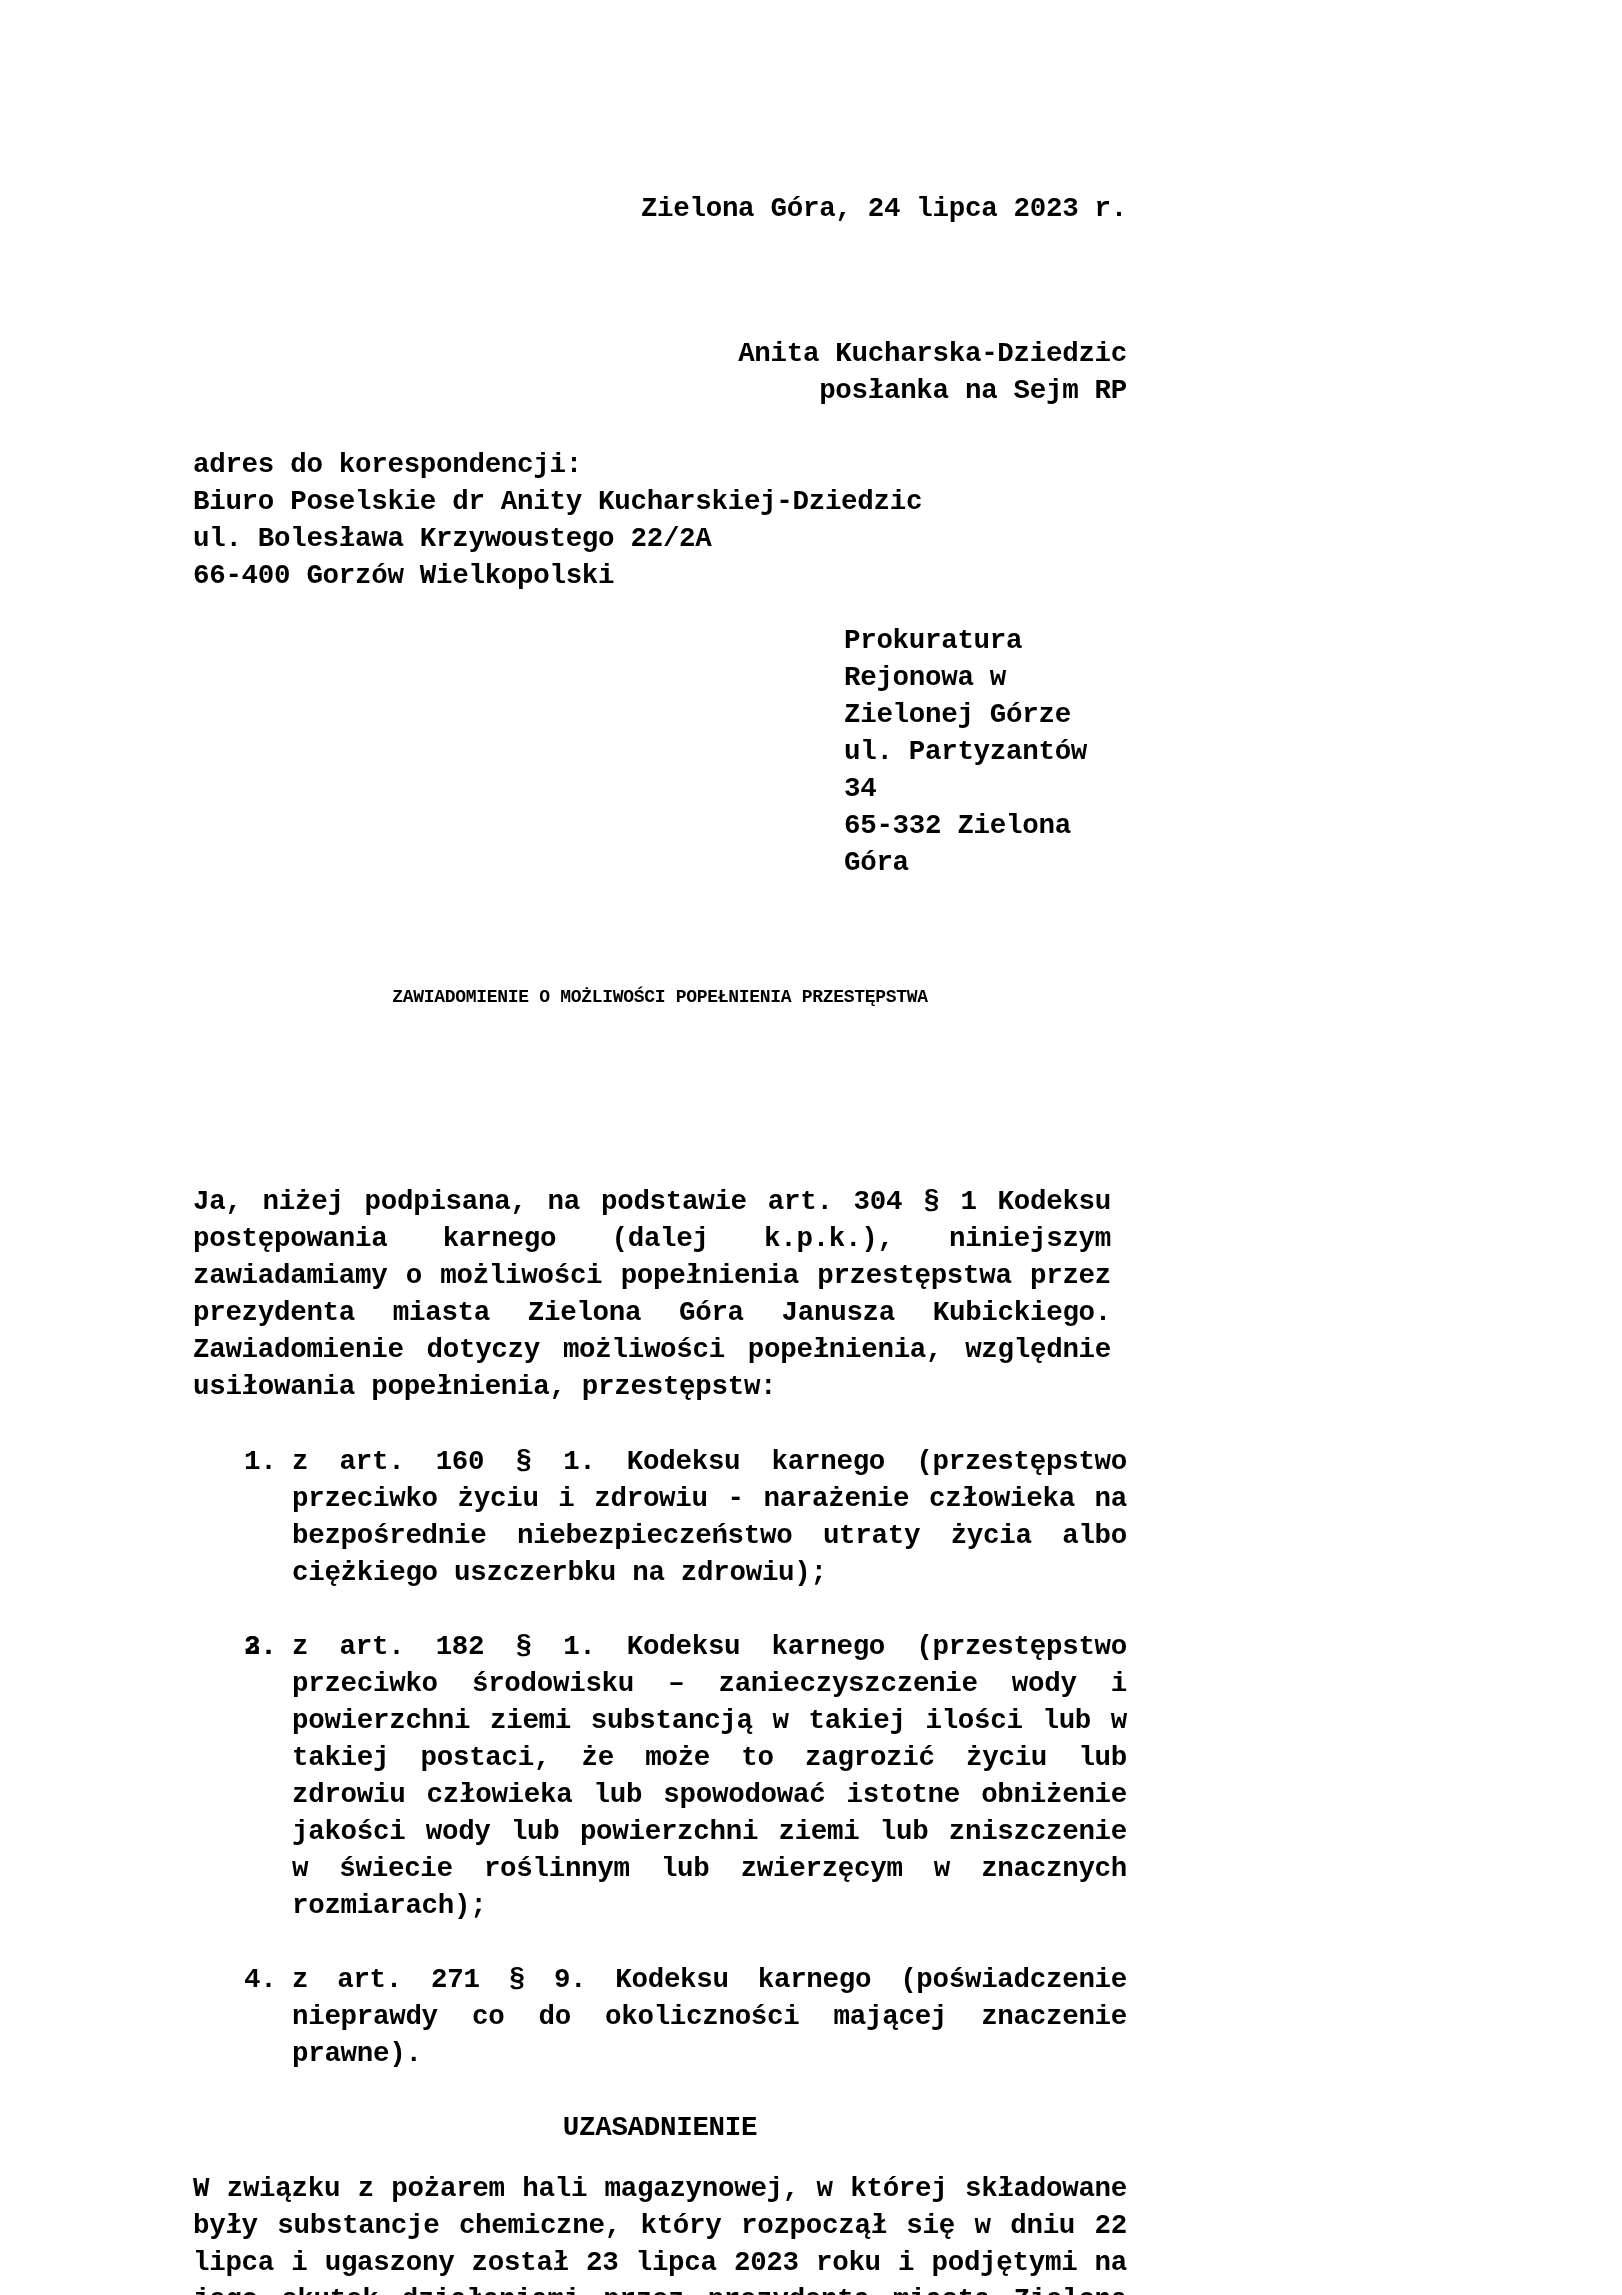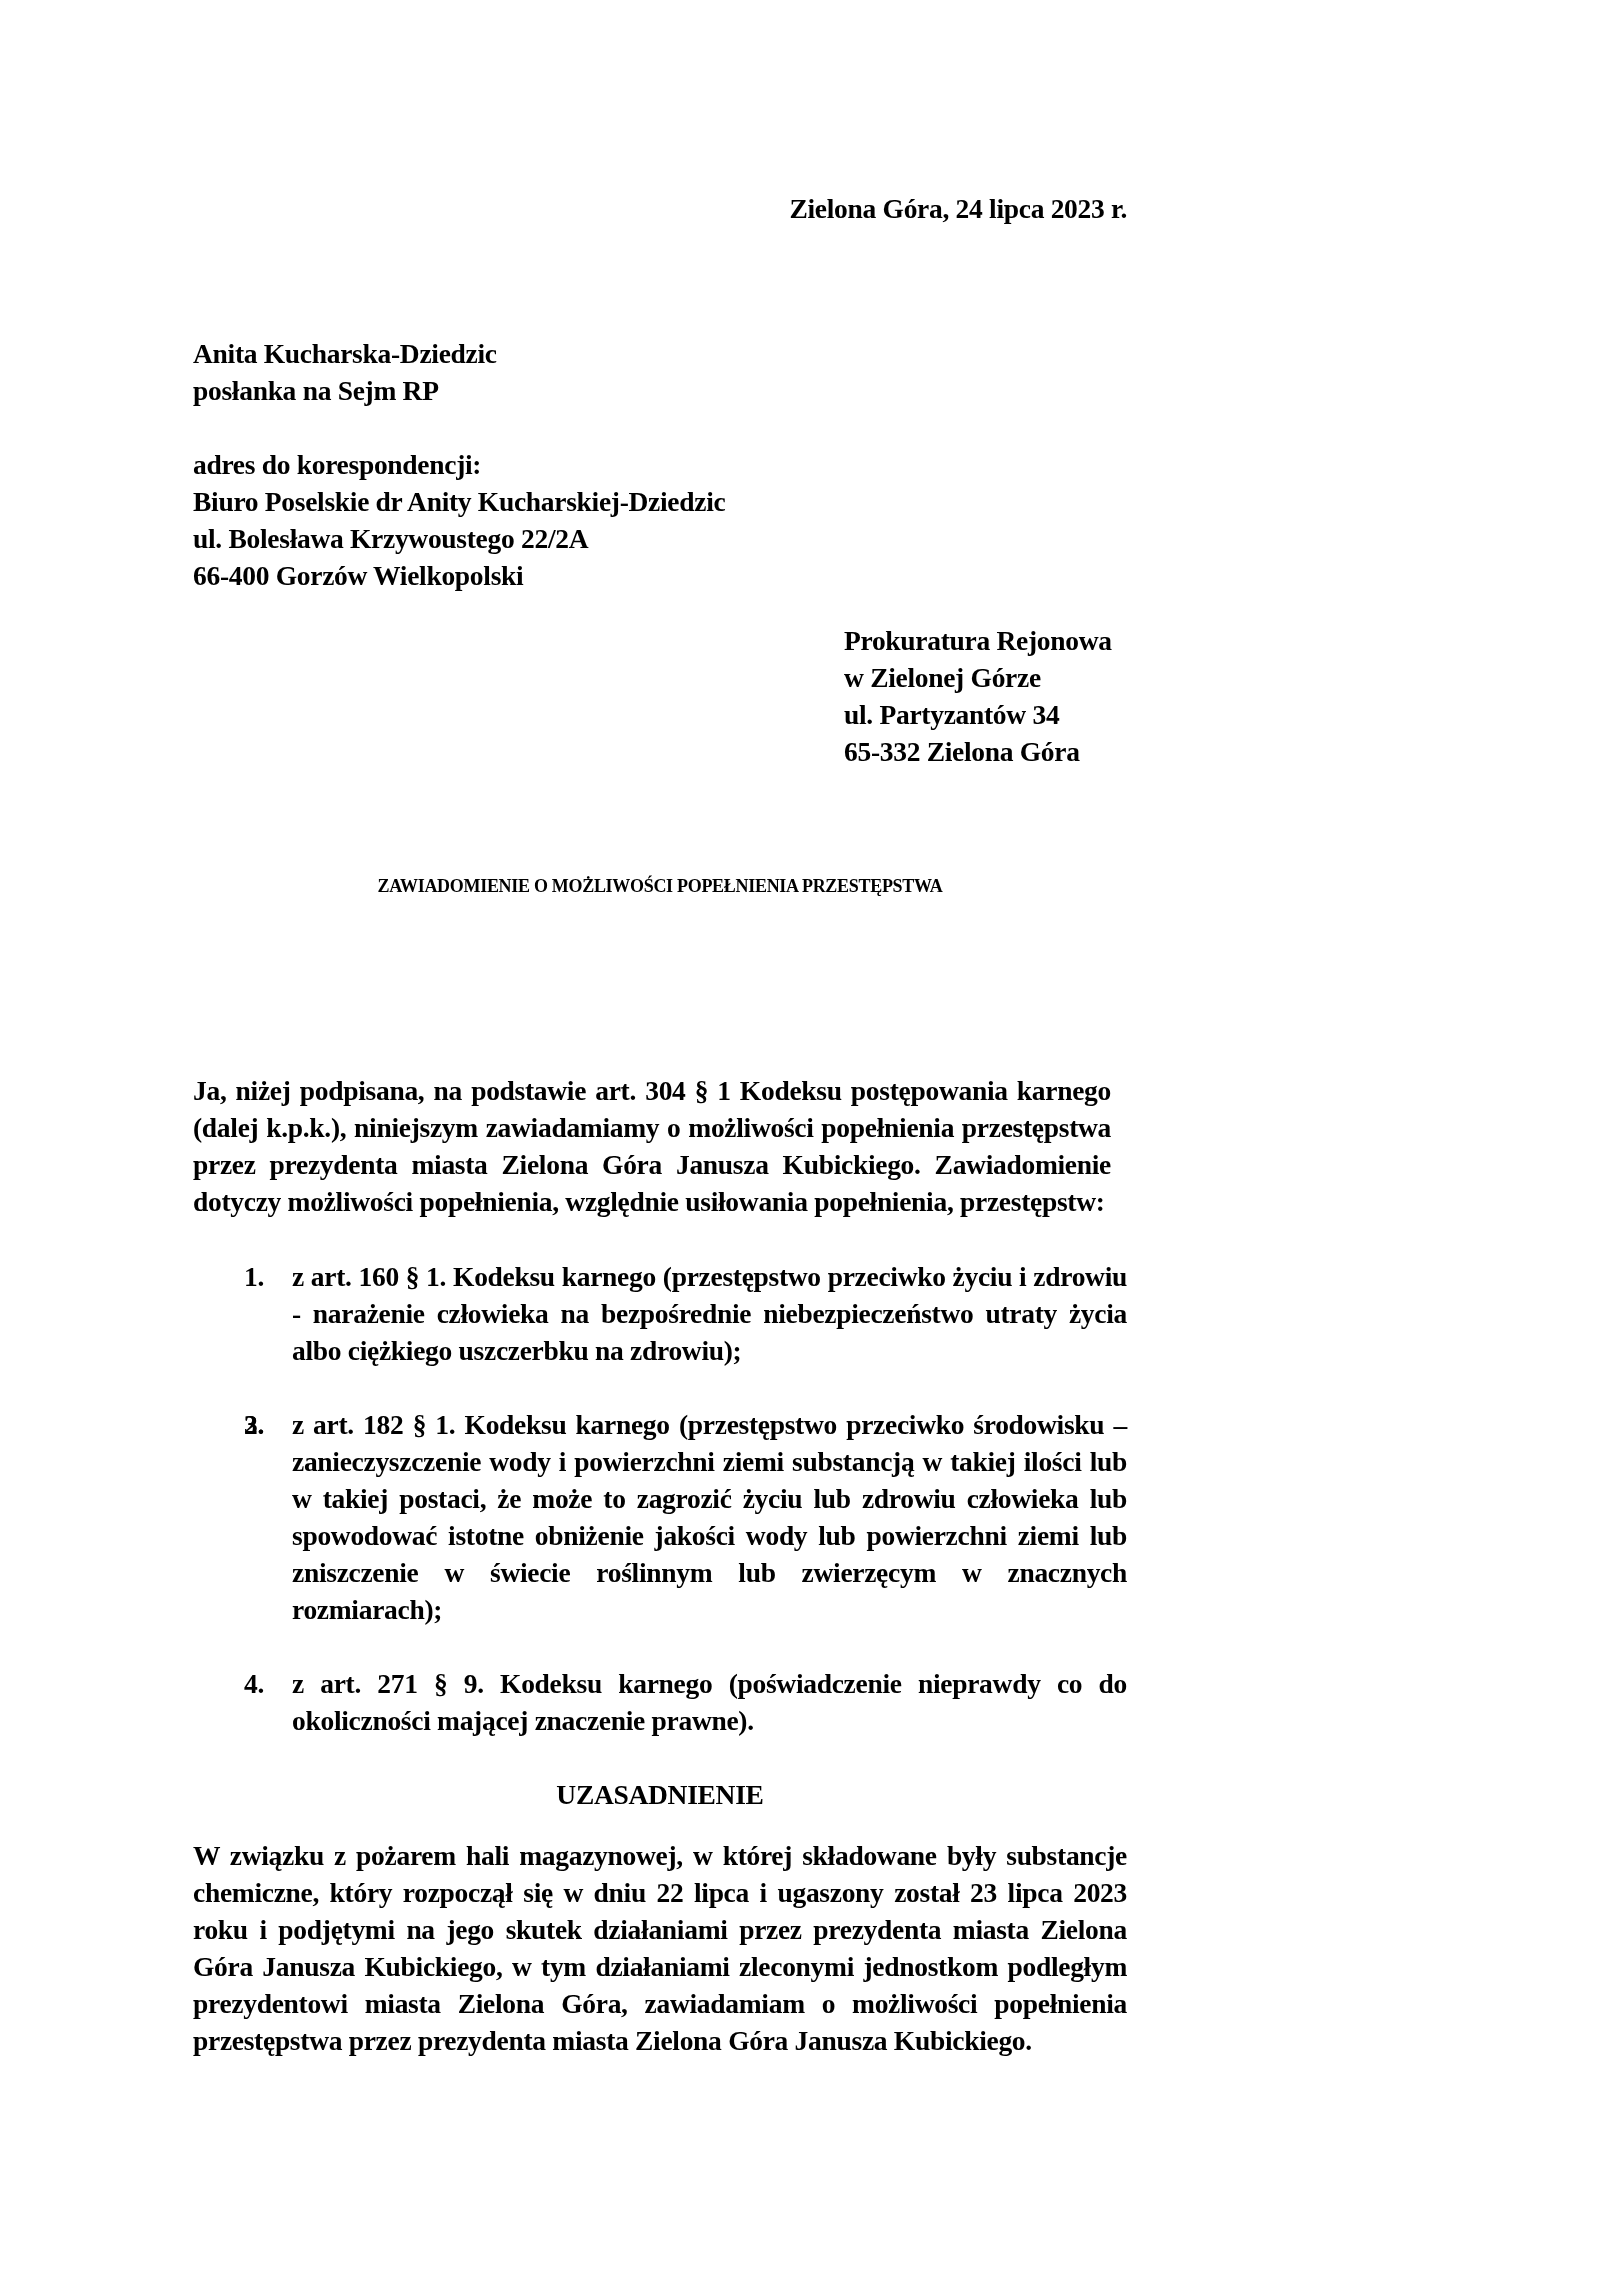--- a/index.html
+++ b/index.html
@@ -7,34 +7,35 @@
     padding: 0;
     background: #ffffff;
   }
   .page {
     position: relative;
     width: 1317px;
     height: 2295px;
     box-sizing: border-box;
     background: #ffffff;
     color: #000000;
-    font-family: Liberation Serif, serif;
+    font-family: Liberation Mono, monospace;
     font-weight: 700;
     font-size: 27.5px;
     line-height: 37px;
     letter-spacing: -0.3px;
     padding: 190px 190px 0 193px;
     overflow: hidden;
   }
   .date-line {
     text-align: right;
     margin: 0 0 108px 0;
   }
   .sender-block {
     margin: 0 0 37px 0;
+    text-align: right;
   }
   .address-block {
     margin: 0 0 28px 0;
   }
   .block-line {
     display: block;
   }
   .recipient-block {
     margin: 12px 0 98px 651px;
   }

